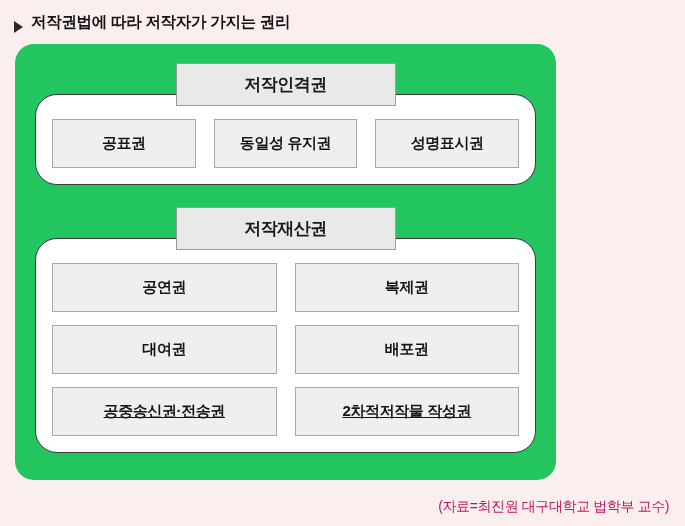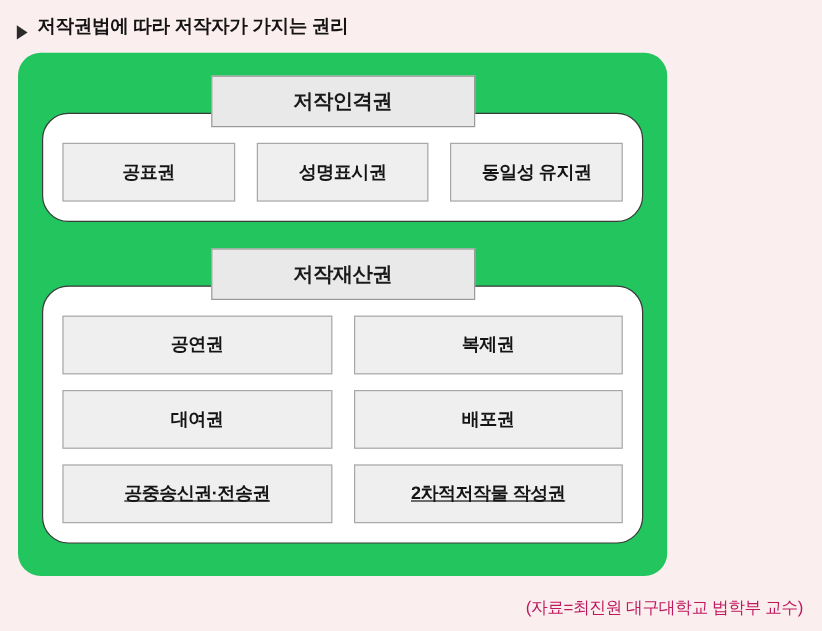--- a/index.html
+++ b/index.html
@@ -118,22 +118,22 @@
   </div>
 
   <div class="card">
 
     <div class="head-wrap-1">
       <div class="section-head">저작인격권</div>
     </div>
     <div class="group">
       <div class="row">
         <div class="cell">공표권</div>
+        <div class="cell">동일성 유지권</div>
         <div class="cell">성명표시권</div>
-        <div class="cell">동일성 유지권</div>
       </div>
     </div>
 
     <div class="head-wrap-2">
       <div class="section-head">저작재산권</div>
     </div>
     <div class="group">
       <div class="row">
         <div class="cell">공연권</div>
         <div class="cell">복제권</div>

